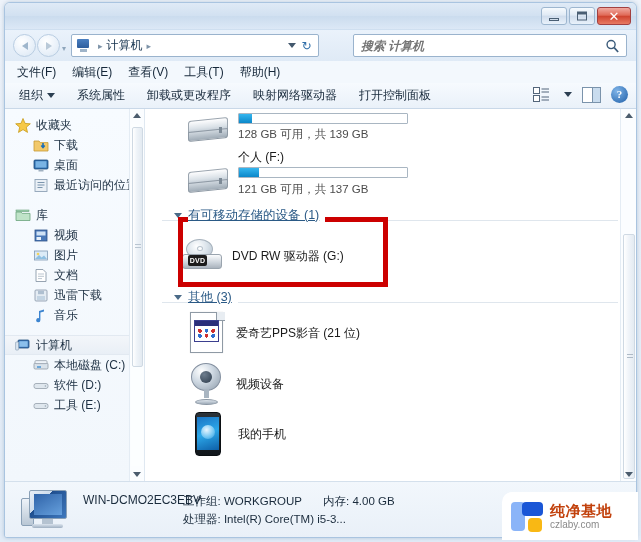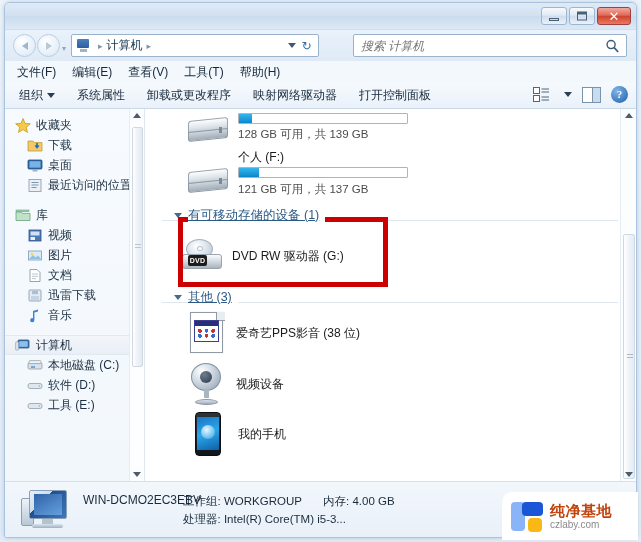--- a/index.html
+++ b/index.html
@@ -96,21 +96,21 @@
   }
 
   .searchbox {
     position:absolute; left:348px; top:4px; width:274px; height:23px;
     background:#fff; border:1px solid #9ab3cd; border-radius:2px;
     display:flex; align-items:center;
   }
   .searchbox input {
     border:0; outline:0; width:230px; margin-left:7px;
     font-size:12px; font-style:italic; color:#8b5cf6;
-    font-family:"Liberation Sans",sans-serif; background:transparent;
+    font-family:"Liberation Sans",sans-serif; background:transparent;font-weight:bold;
   }
   .searchicon {
     position:absolute; right:6px; top:3px; width:15px;height:16px;
   }
 
   
   .menubar {
     position:absolute; left:0; top:58px; width:100%; height:22px;
     background:#f3f8fd;
     display:flex; align-items:center; padding-left:12px; gap:16px;
@@ -146,21 +146,21 @@
   .sidebar {
     position:absolute; left:0; top:0; width:140px; height:100%;
     background:linear-gradient(180deg,#f7fbff 0%,#f2f7fc 100%);
     border-right:1px solid #dfe8f1;
     overflow:hidden; padding-top:6px;
   }
   .navitem {
     height:20px; display:flex; align-items:center; font-size:12px;
     color:#1c2f42; padding-left:10px; white-space:nowrap;
   }
-  .navitem.sub { padding-left:22px; }
+  .navitem.sub { padding-left:28px; }
   .navitem.sel {
     background:linear-gradient(180deg,#f3f6fa,#e9eff6);
     border-top:1px solid #e2e9f1;border-bottom:1px solid #e2e9f1;
   }
   .navitem .ico { width:16px;height:15px;margin-right:5px;flex:0 0 auto;position:relative; }
   .spacer { height:10px; }
 
   
   .sbscroll {
     position:absolute; right:0; top:0; width:15px; height:100%;
@@ -635,21 +635,21 @@
 
         <div class="item" style="height:52px;padding-left:26px;">
           <span class="fileicon">
             <span class="pg"></span>
               <span class="fold"></span>
             <span class="thumb2">
                 <span class="bar1"></span>
                 <span class="dots"></span>
               </span>
           </span>
-          <span class="itemlabel">爱奇艺PPS影音 (38 位)</span>
+          <span class="itemlabel">爱奇艺PPS影音 (21 位)</span>
         </div>
 
         <div class="item" style="height:50px;padding-left:26px;">
           <span class="camicon">
             <span class="ball"></span>
               <span class="lens"></span>
               <span class="neck"></span>
               <span class="base"></span>
           </span>
           <span class="itemlabel">视频设备</span>

